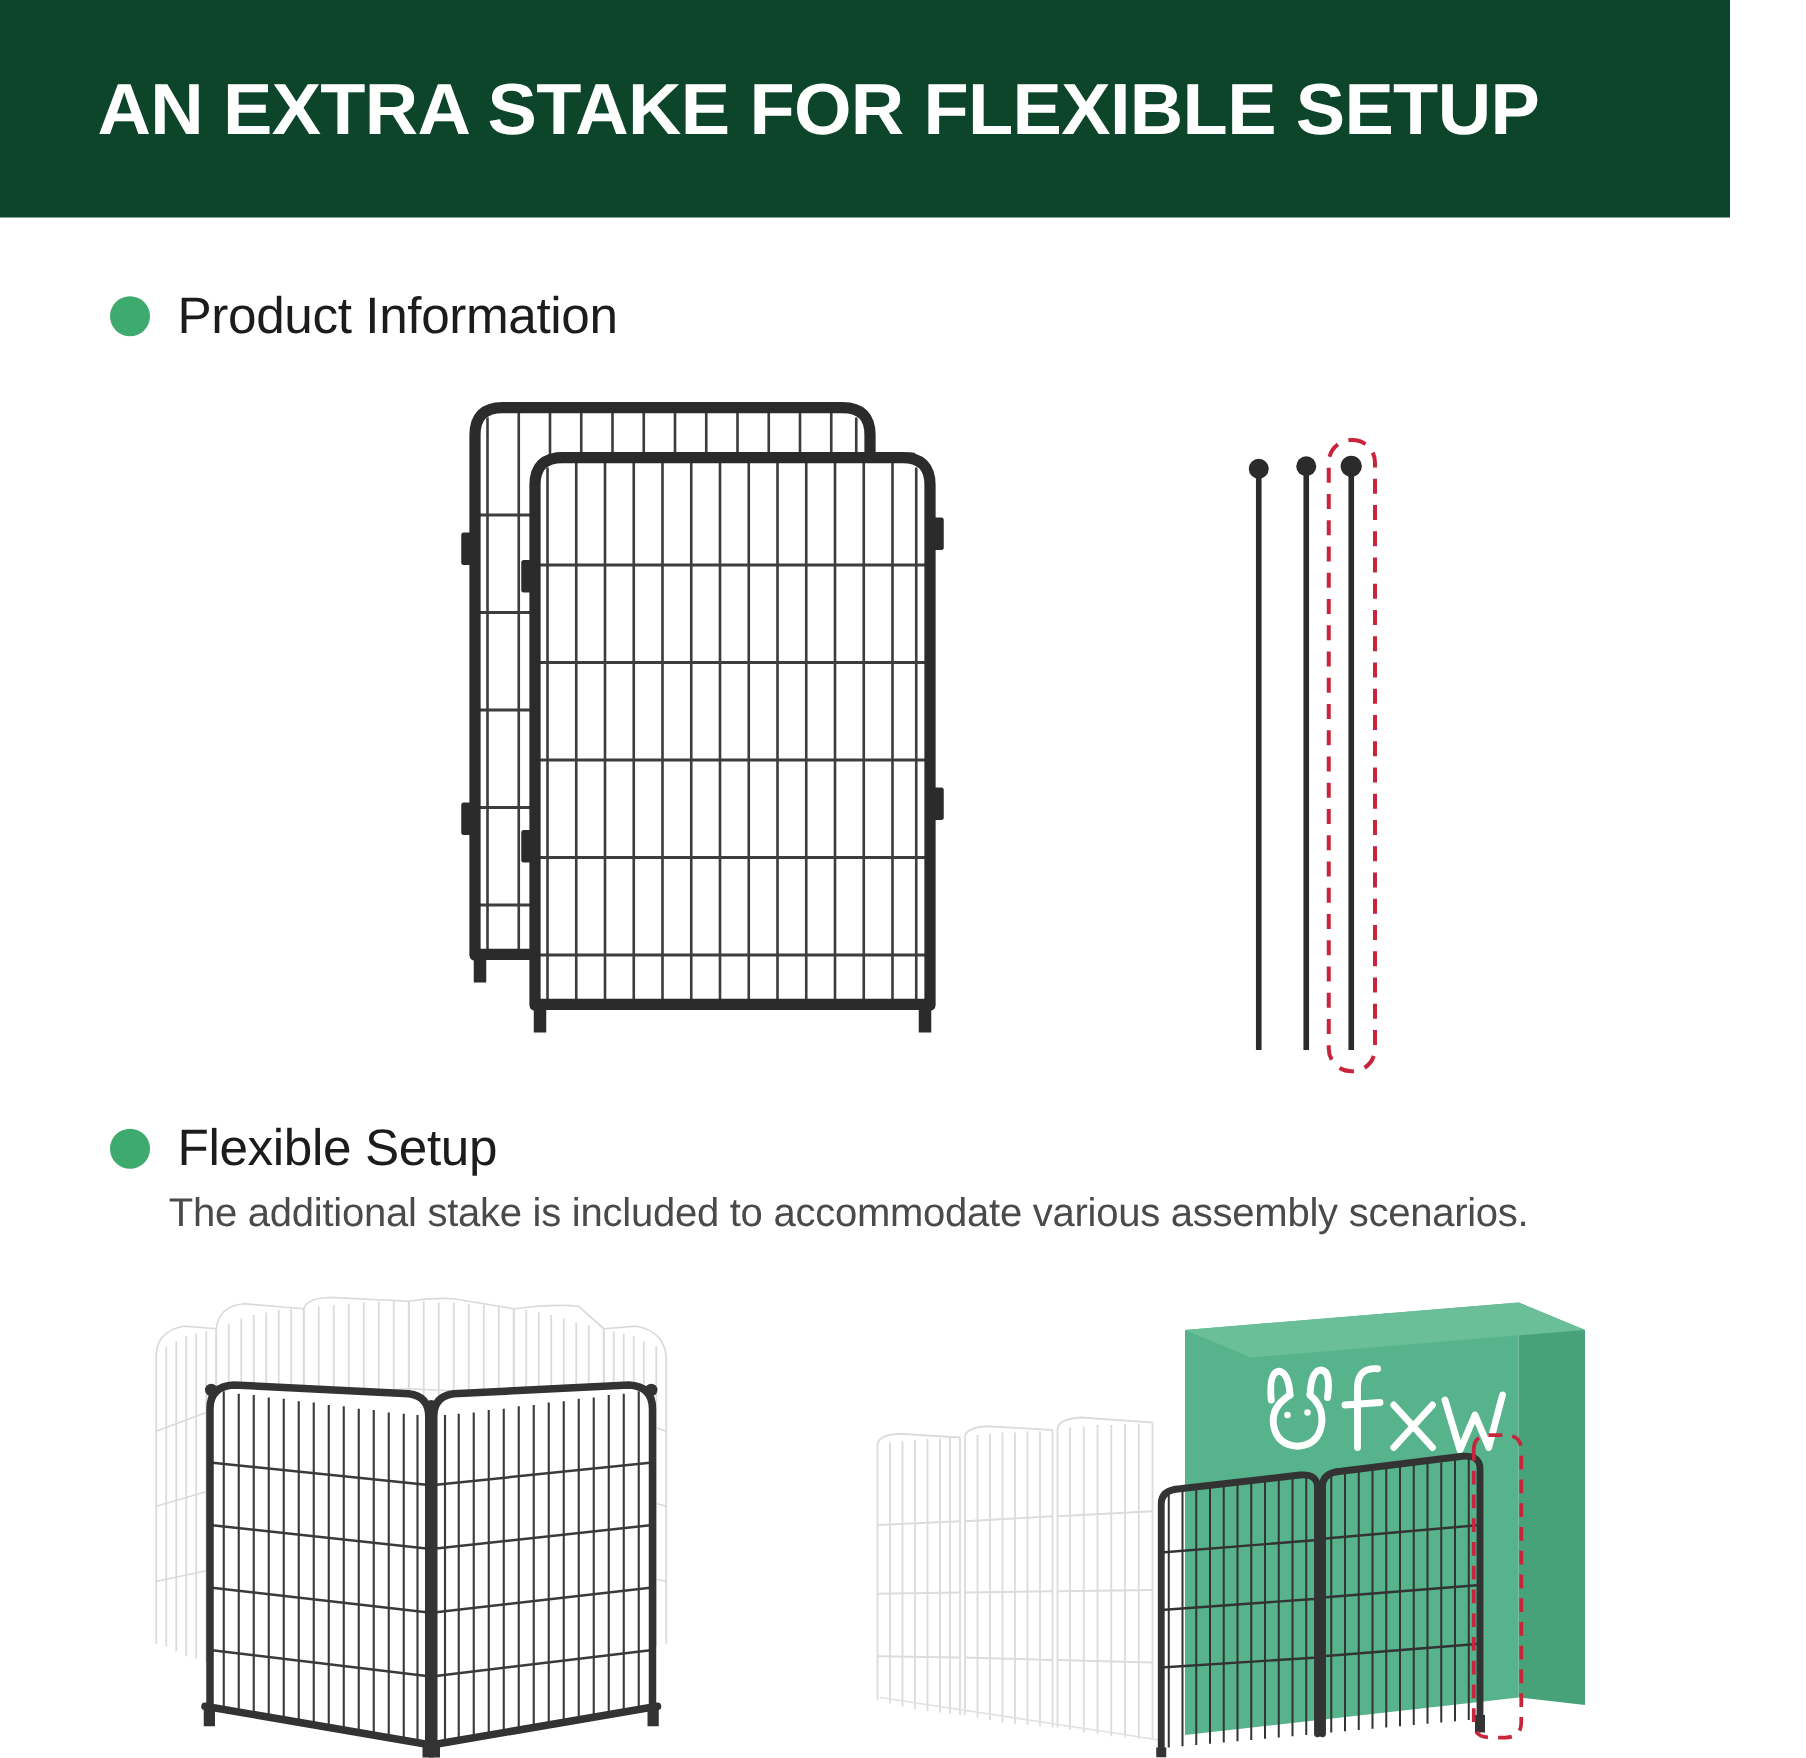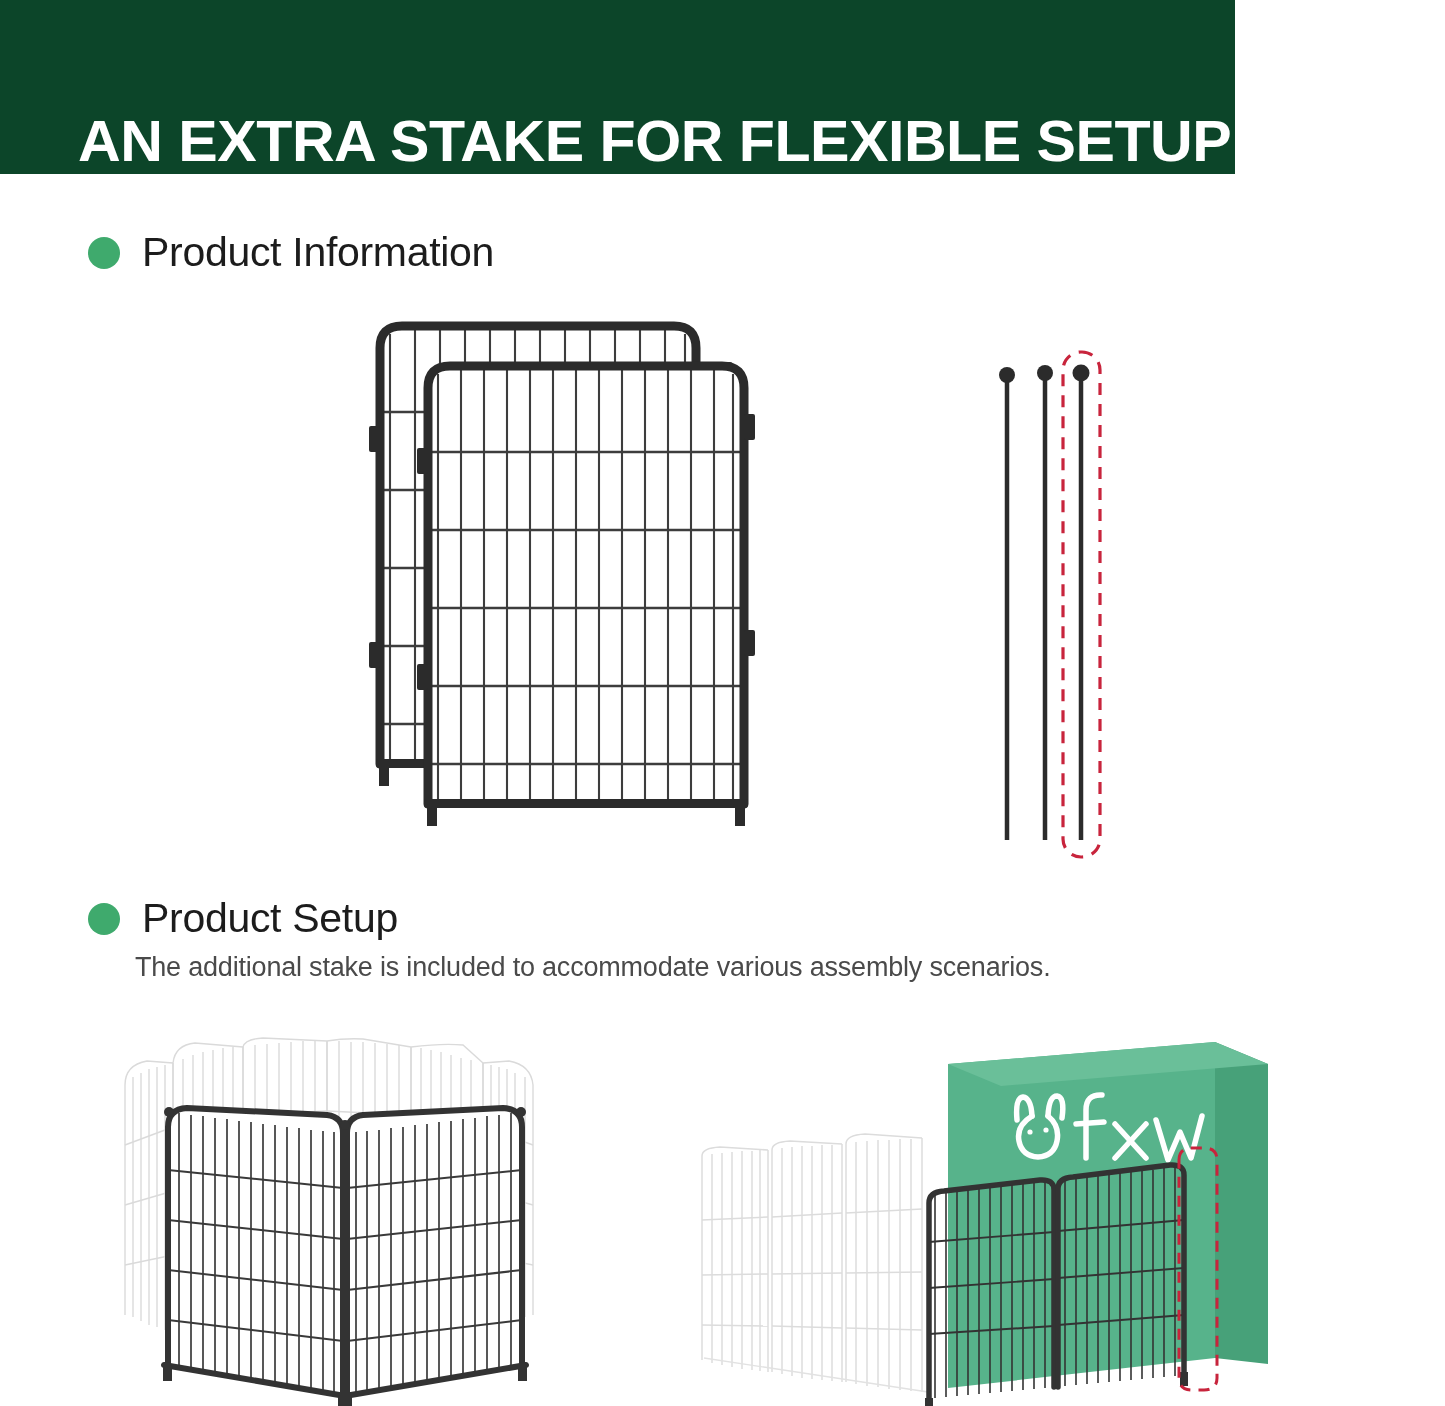--- a/index.html
+++ b/index.html
@@ -3,23 +3,23 @@
 <meta charset="utf-8">
 <style>
   html,body{margin:0;padding:0;background:#fff;}
   body{
     width:1445px;height:1406px;position:relative;overflow:hidden;
     font-family:"Liberation Sans","DejaVu Sans",sans-serif;
     background:#ffffff;
   }
   
   #header-band{
-    position:absolute;left:0;top:0;width:1235px;height:174px;
+    position:absolute;left:0;top:0;width:1384px;height:174px;
     background:#0c4529;
-    display:flex;align-items:flex-end;
+    display:flex;align-items:center;
   }
   #header-title{
     color:#ffffff;
     font-weight:700;
     font-size:58px;
     letter-spacing:-0.5px;
     margin-left:78px;
     white-space:nowrap;
     transform:scaleX(1.02);
     transform-origin:left center;
@@ -32,21 +32,21 @@
     background:#3faa6d;flex:0 0 auto;
   }
   .section-title{
     margin-left:22px;font-size:41px;color:#1c1c1c;font-weight:400;
     letter-spacing:-0.3px;white-space:nowrap;
   }
   #sec-product{left:88px;top:229px;}
   #sec-flex{left:88px;top:895px;}
   #flex-desc{
     position:absolute;left:135px;top:952px;
-    font-size:27px;color:#4a4a4a;letter-spacing:-0.2px;white-space:nowrap;
+    font-size:32px;color:#4a4a4a;letter-spacing:-0.2px;white-space:nowrap;
   }
   
   .fig{position:absolute;}
   #fig-panels{left:355px;top:312px;width:420px;height:545px;}
   #fig-stakes{left:955px;top:340px;width:190px;height:530px;}
   #fig-octagon{left:95px;top:1015px;width:500px;height:395px;}
   #fig-wall{left:690px;top:1020px;width:600px;height:386px;}
   .fig svg{display:block;width:100%;height:100%;}
 </style>
 </head>
@@ -171,21 +171,21 @@
     <g>
       <line x1="126" y1="35" x2="126" y2="500" stroke="#2b2b2b" stroke-width="4.5"></line>
       <circle cx="126" cy="33" r="8.5" fill="#2b2b2b"></circle>
       <rect x="108" y="12" width="37" height="505" rx="18" fill="none" stroke="#c8243c" stroke-width="3.2" stroke-dasharray="12 9"></rect>
     </g>
   </svg>
 </div>
 
 <div class="section-head" id="sec-flex">
   <span class="bullet" style="background: rgb(63, 170, 109);"></span>
-  <span class="section-title">Product Setup</span>
+  <span class="section-title">Flexible Setup</span>
 </div>
 <div id="flex-desc">The additional stake is included to accommodate various assembly scenarios.</div>
 
 <div class="fig" id="fig-octagon">
   <svg viewBox="0 0 500 395" xmlns="http://www.w3.org/2000/svg">
 
     <g stroke="#dadada" fill="none">
 
       <g stroke-width="1.4">
         <path d="M30 70 L30 300"></path>

